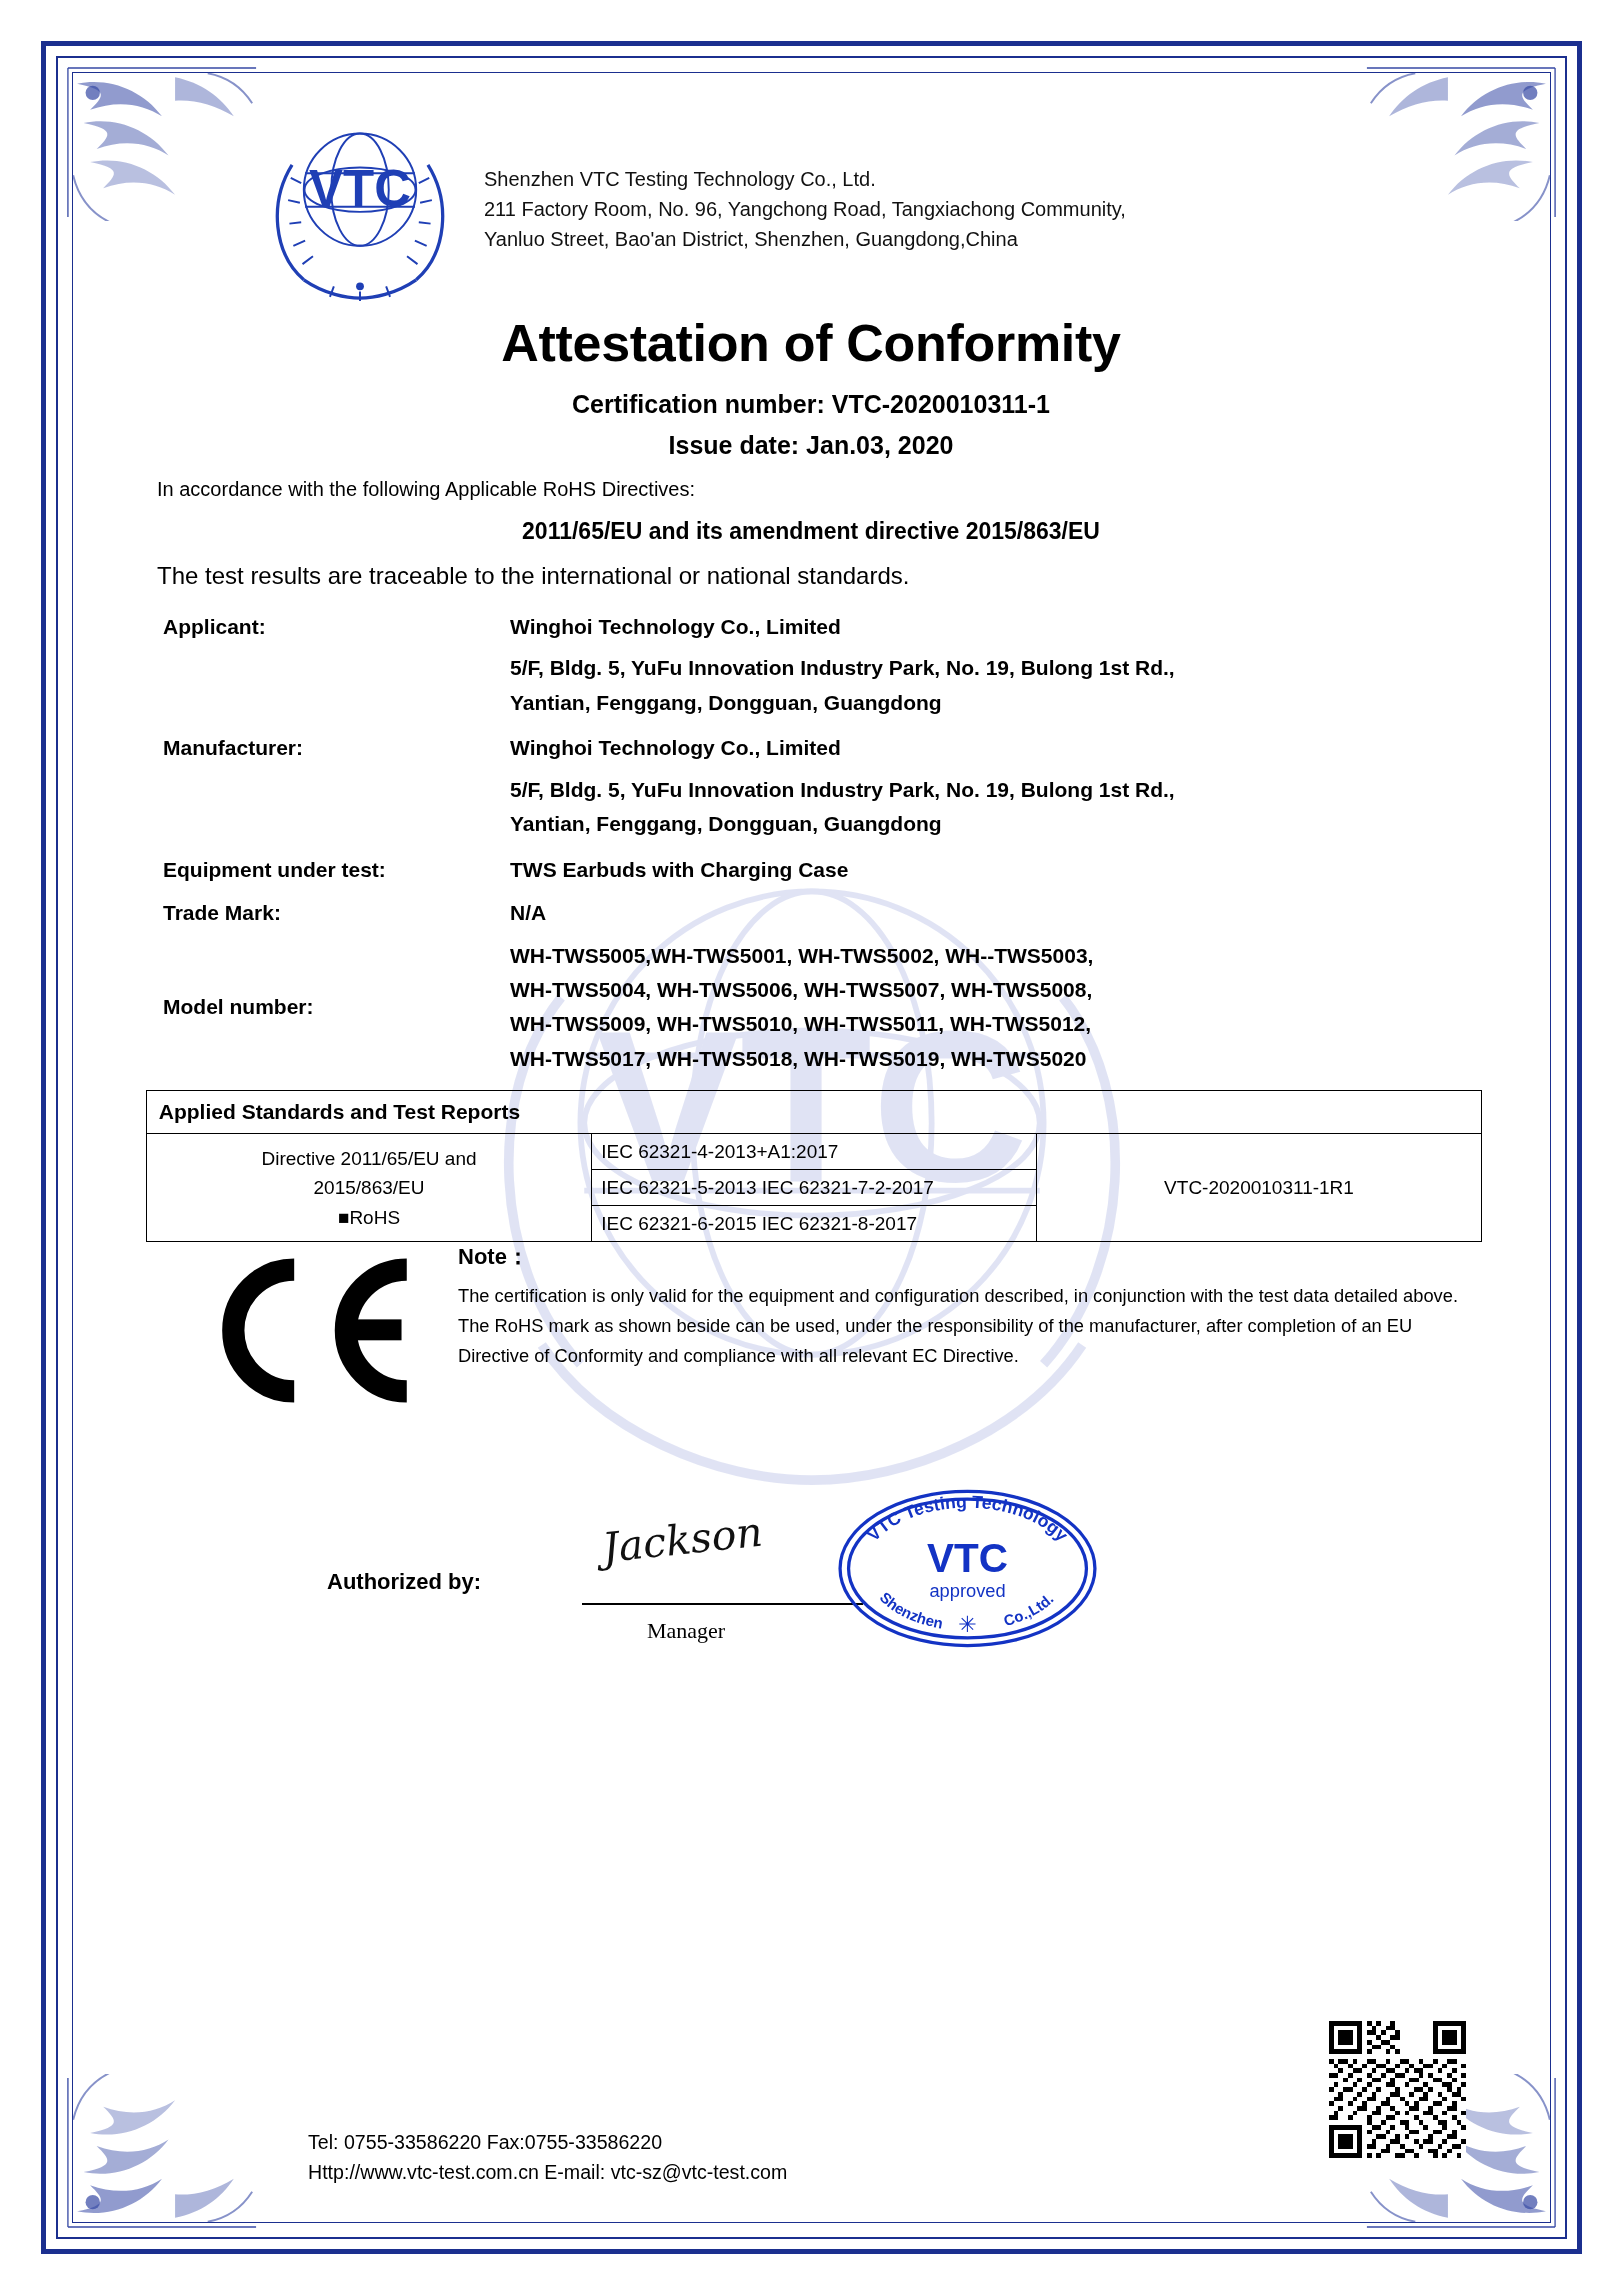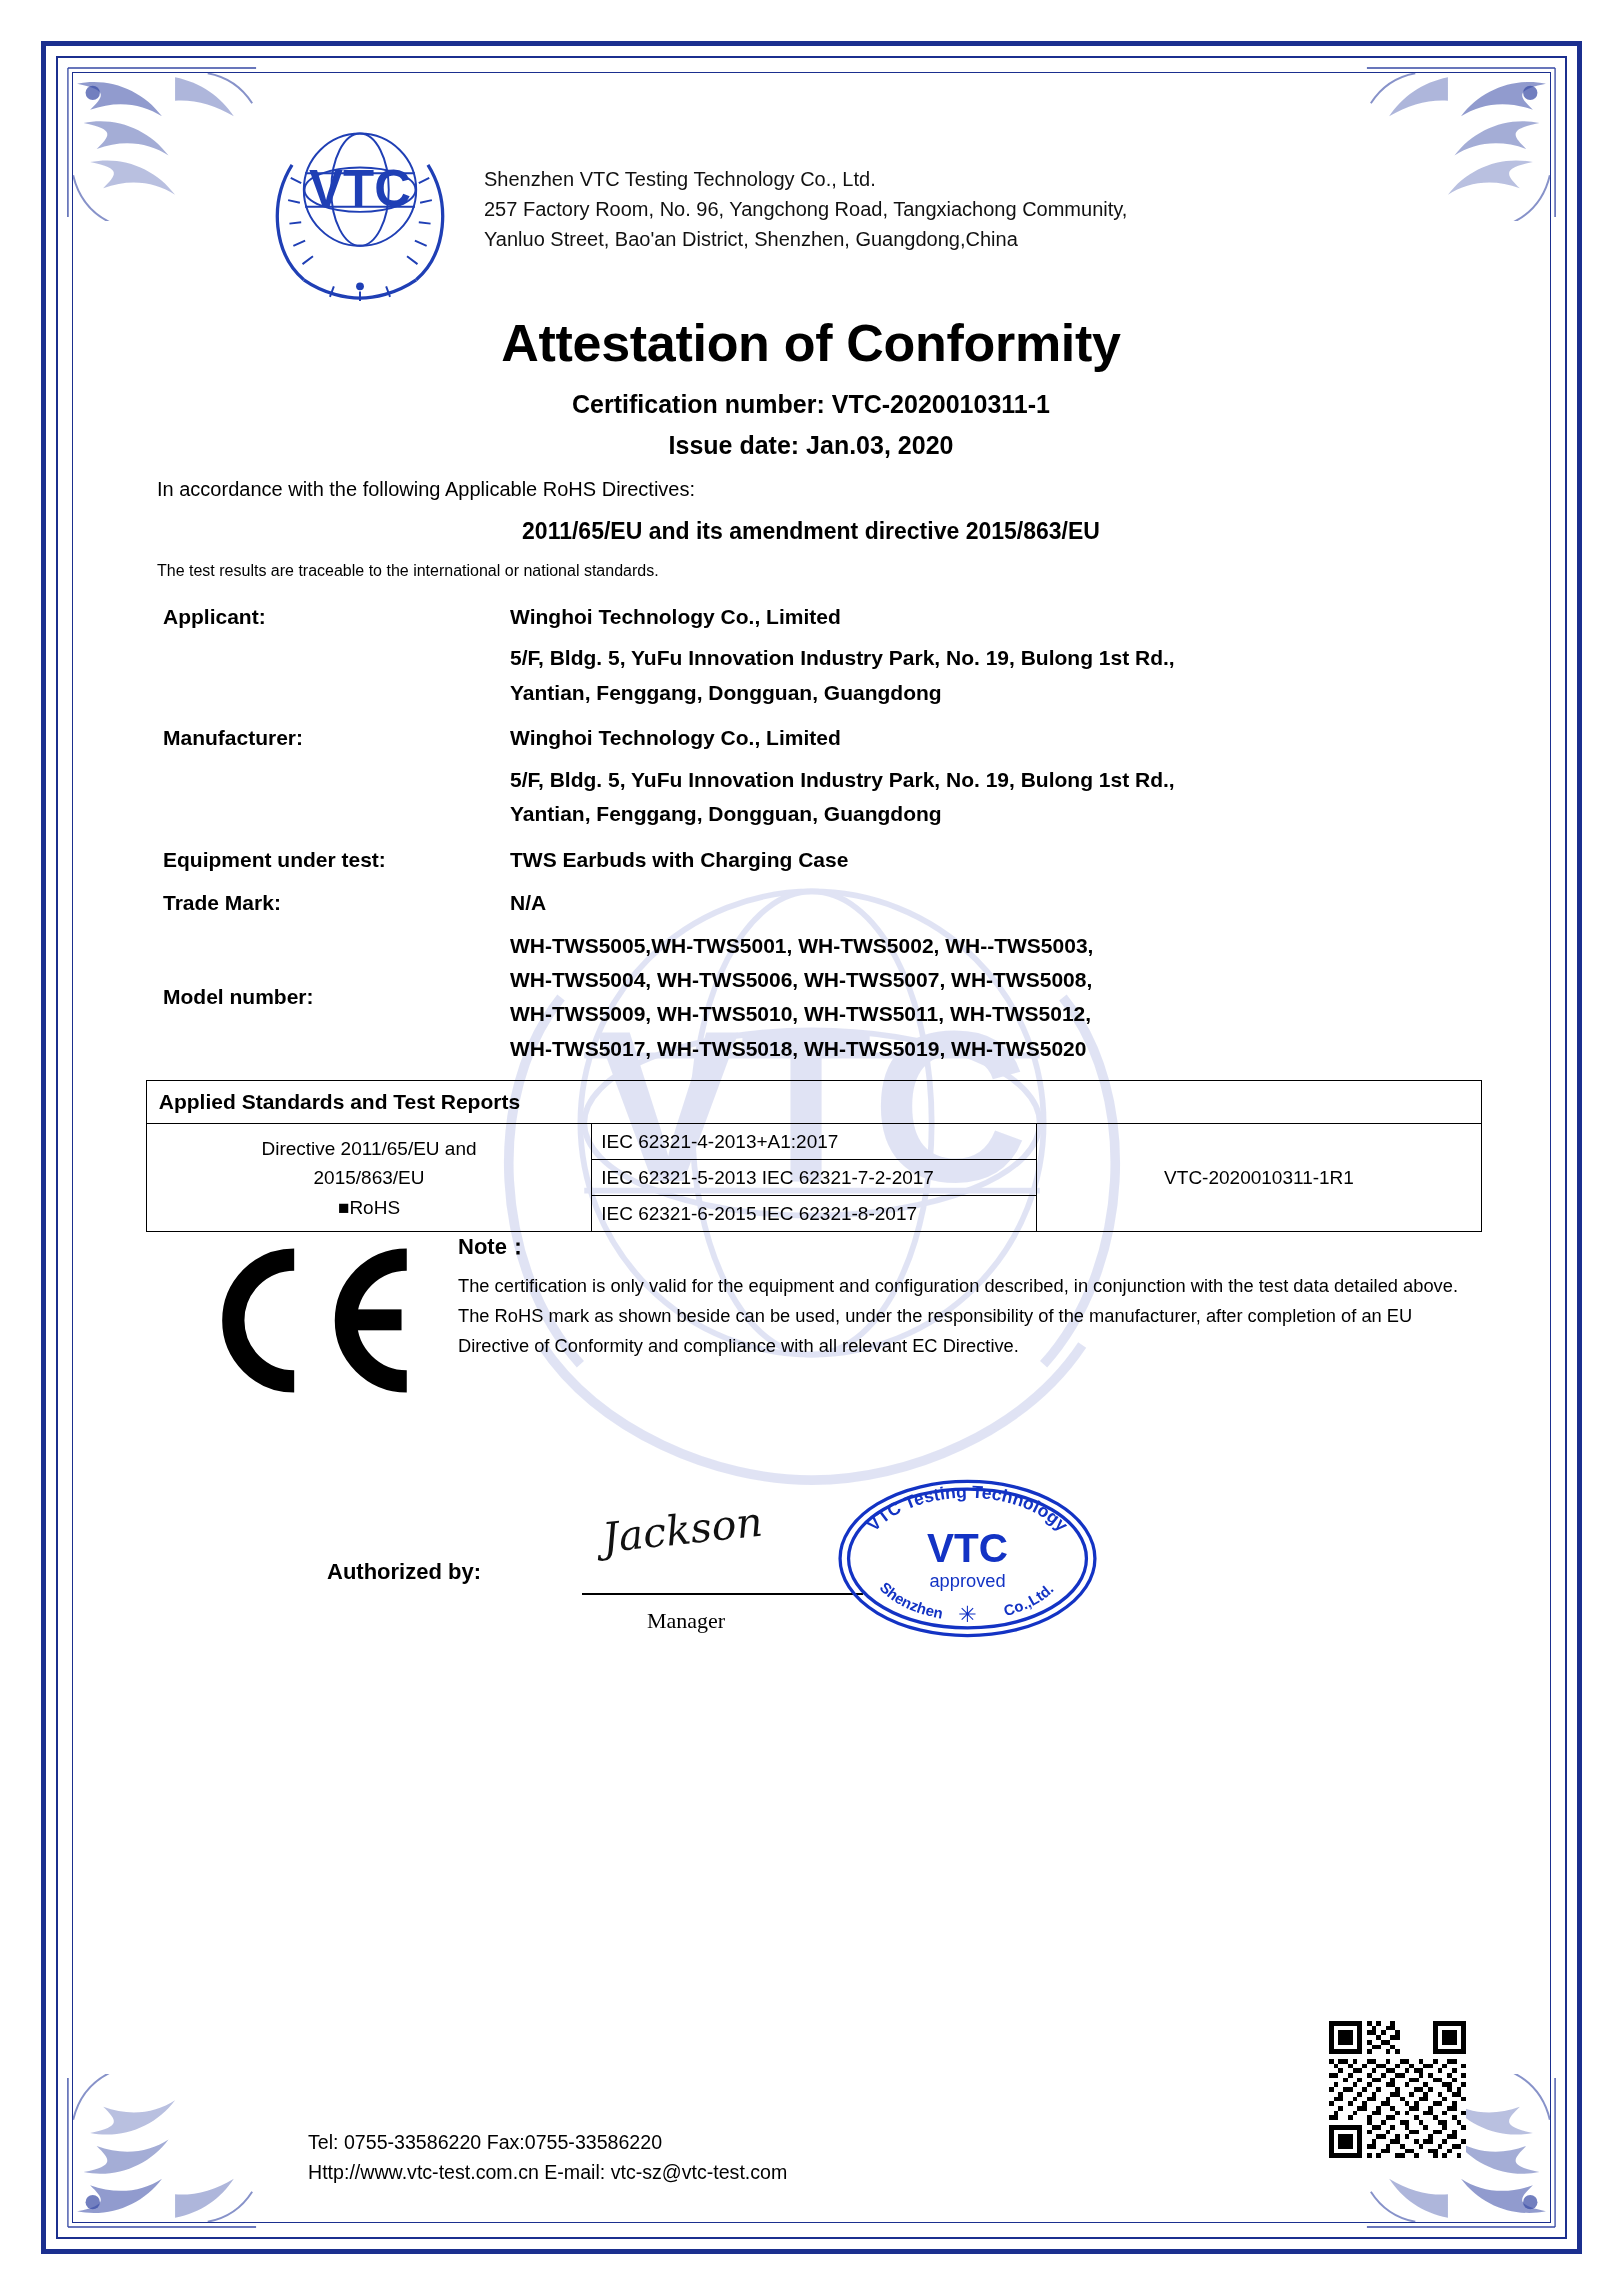--- a/index.html
+++ b/index.html
@@ -115,21 +115,21 @@
     margin-top: 18.3px;
     margin-left: 46px;
   }
   .directive {
     text-align: center;
     font-size: 23px;
     font-weight: bold;
     margin-top: 17px;
   }
   .traceable {
-    font-size: 16px;
+    font-size: 24px;
     margin-top: 17px;
     margin-left: 46px;
   }
 
   
   .fields {
     margin-top: 19.6px;
     margin-left: 52px;
   }
   .frow {
@@ -374,21 +374,21 @@
           <g stroke="#1f3fb5" stroke-width="3">
             <path d="M60 110 l-16 -8 M58 140 l-18 -4 M60 170 l-18 2 M66 198 l-18 8 M78 222 l-16 12"></path>
             <path d="M240 110 l16 -8 M242 140 l18 -4 M240 170 l18 2 M234 198 l18 8 M222 222 l16 12"></path>
             <path d="M110 268 l-6 16 M150 276 l0 17 M190 268 l6 16"></path>
           </g>
           <circle cx="150" cy="268" r="6" fill="#1f3fb5"></circle>
         </svg>
       </div>
       <div class="hdr-lines">
         <div>Shenzhen VTC Testing Technology Co., Ltd.</div>
-        <div>257 Factory Room, No. 96, Yangchong Road, Tangxiachong Community,</div>
+        <div>211 Factory Room, No. 96, Yangchong Road, Tangxiachong Community,</div>
         <div>Yanluo Street, Bao'an District, Shenzhen, Guangdong,China</div>
       </div>
     </div>
 
     <h1 class="title">Attestation of Conformity</h1>
     <div class="cert-no">Certification number: VTC-2020010311-1</div>
     <div class="issue-date">Issue date: Jan.03, 2020</div>
 
     <div class="accord">In accordance with the following Applicable RoHS Directives:</div>
     <div class="directive">2011/65/EU and its amendment directive 2015/863/EU</div>

